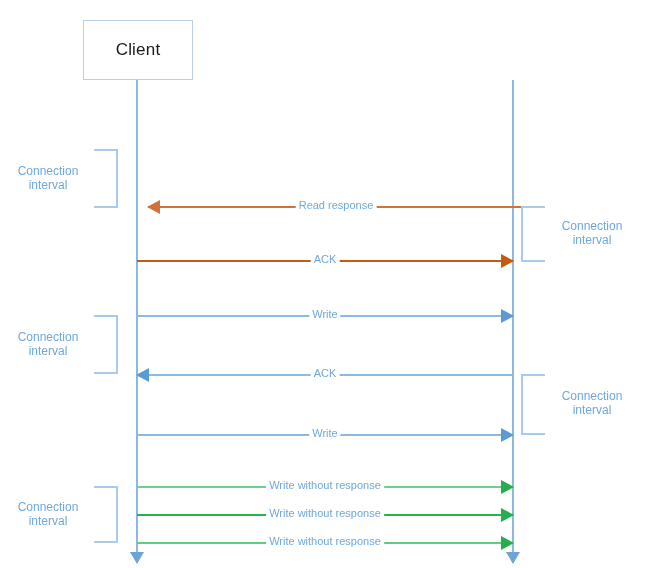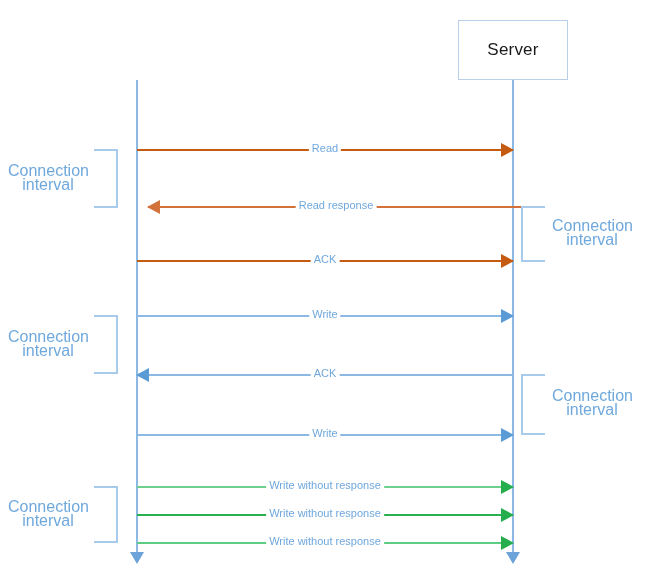--- a/index.html
+++ b/index.html
@@ -91,47 +91,42 @@
     box-sizing: border-box;
   }
   .bracket.left-facing {
     border-right: none;
   }
   .bracket.right-facing {
     border-left: none;
   }
   .interval-label {
     position: absolute;
-    font-size: 16px;
+    font-size: 12px;
     color: #6fa8dc;
     text-align: center;
     line-height: 14px;
     white-space: pre-line;
   }
 </style>
 </head>
 <body>
 
 <div id="diagram-root">
 
-  <div class="lifeline-box" style="left:458px; top:20px; width:110px; height:60px;">
-    <span>Server</span>
+  <div class="lifeline-box" style="left:83px; top:20px; width:110px; height:60px;">
+    <span>Client</span>
   </div>
 
   <div class="lifeline" style="left:136px; top:80px; height:474px;"></div>
   <div class="lifeline-arrow" style="left:130px; top:552px;"></div>
 
   <div class="lifeline" style="left:512px; top:80px; height:474px;"></div>
   <div class="lifeline-arrow" style="left:506px; top:552px;"></div>
 
-  <div class="msg" style="left:137px; top:143px; width:376px; color:#c55a11;">
-    <div class="line" style="background:#c55a11;"></div>
-    <div class="head-right"></div>
-    <div class="label">Read</div>
-  </div>
 
   <div class="msg" style="left:148px; top:200px; width:376px; color:#d2713a;">
     <div class="line" style="background:#d2713a;"></div>
     <div class="head-left"></div>
     <div class="label">Read response</div>
   </div>
 
   <div class="msg" style="left:137px; top:254px; width:376px; color:#c55a11;">
     <div class="line" style="background:#c55a11;"></div>
     <div class="head-right"></div>

